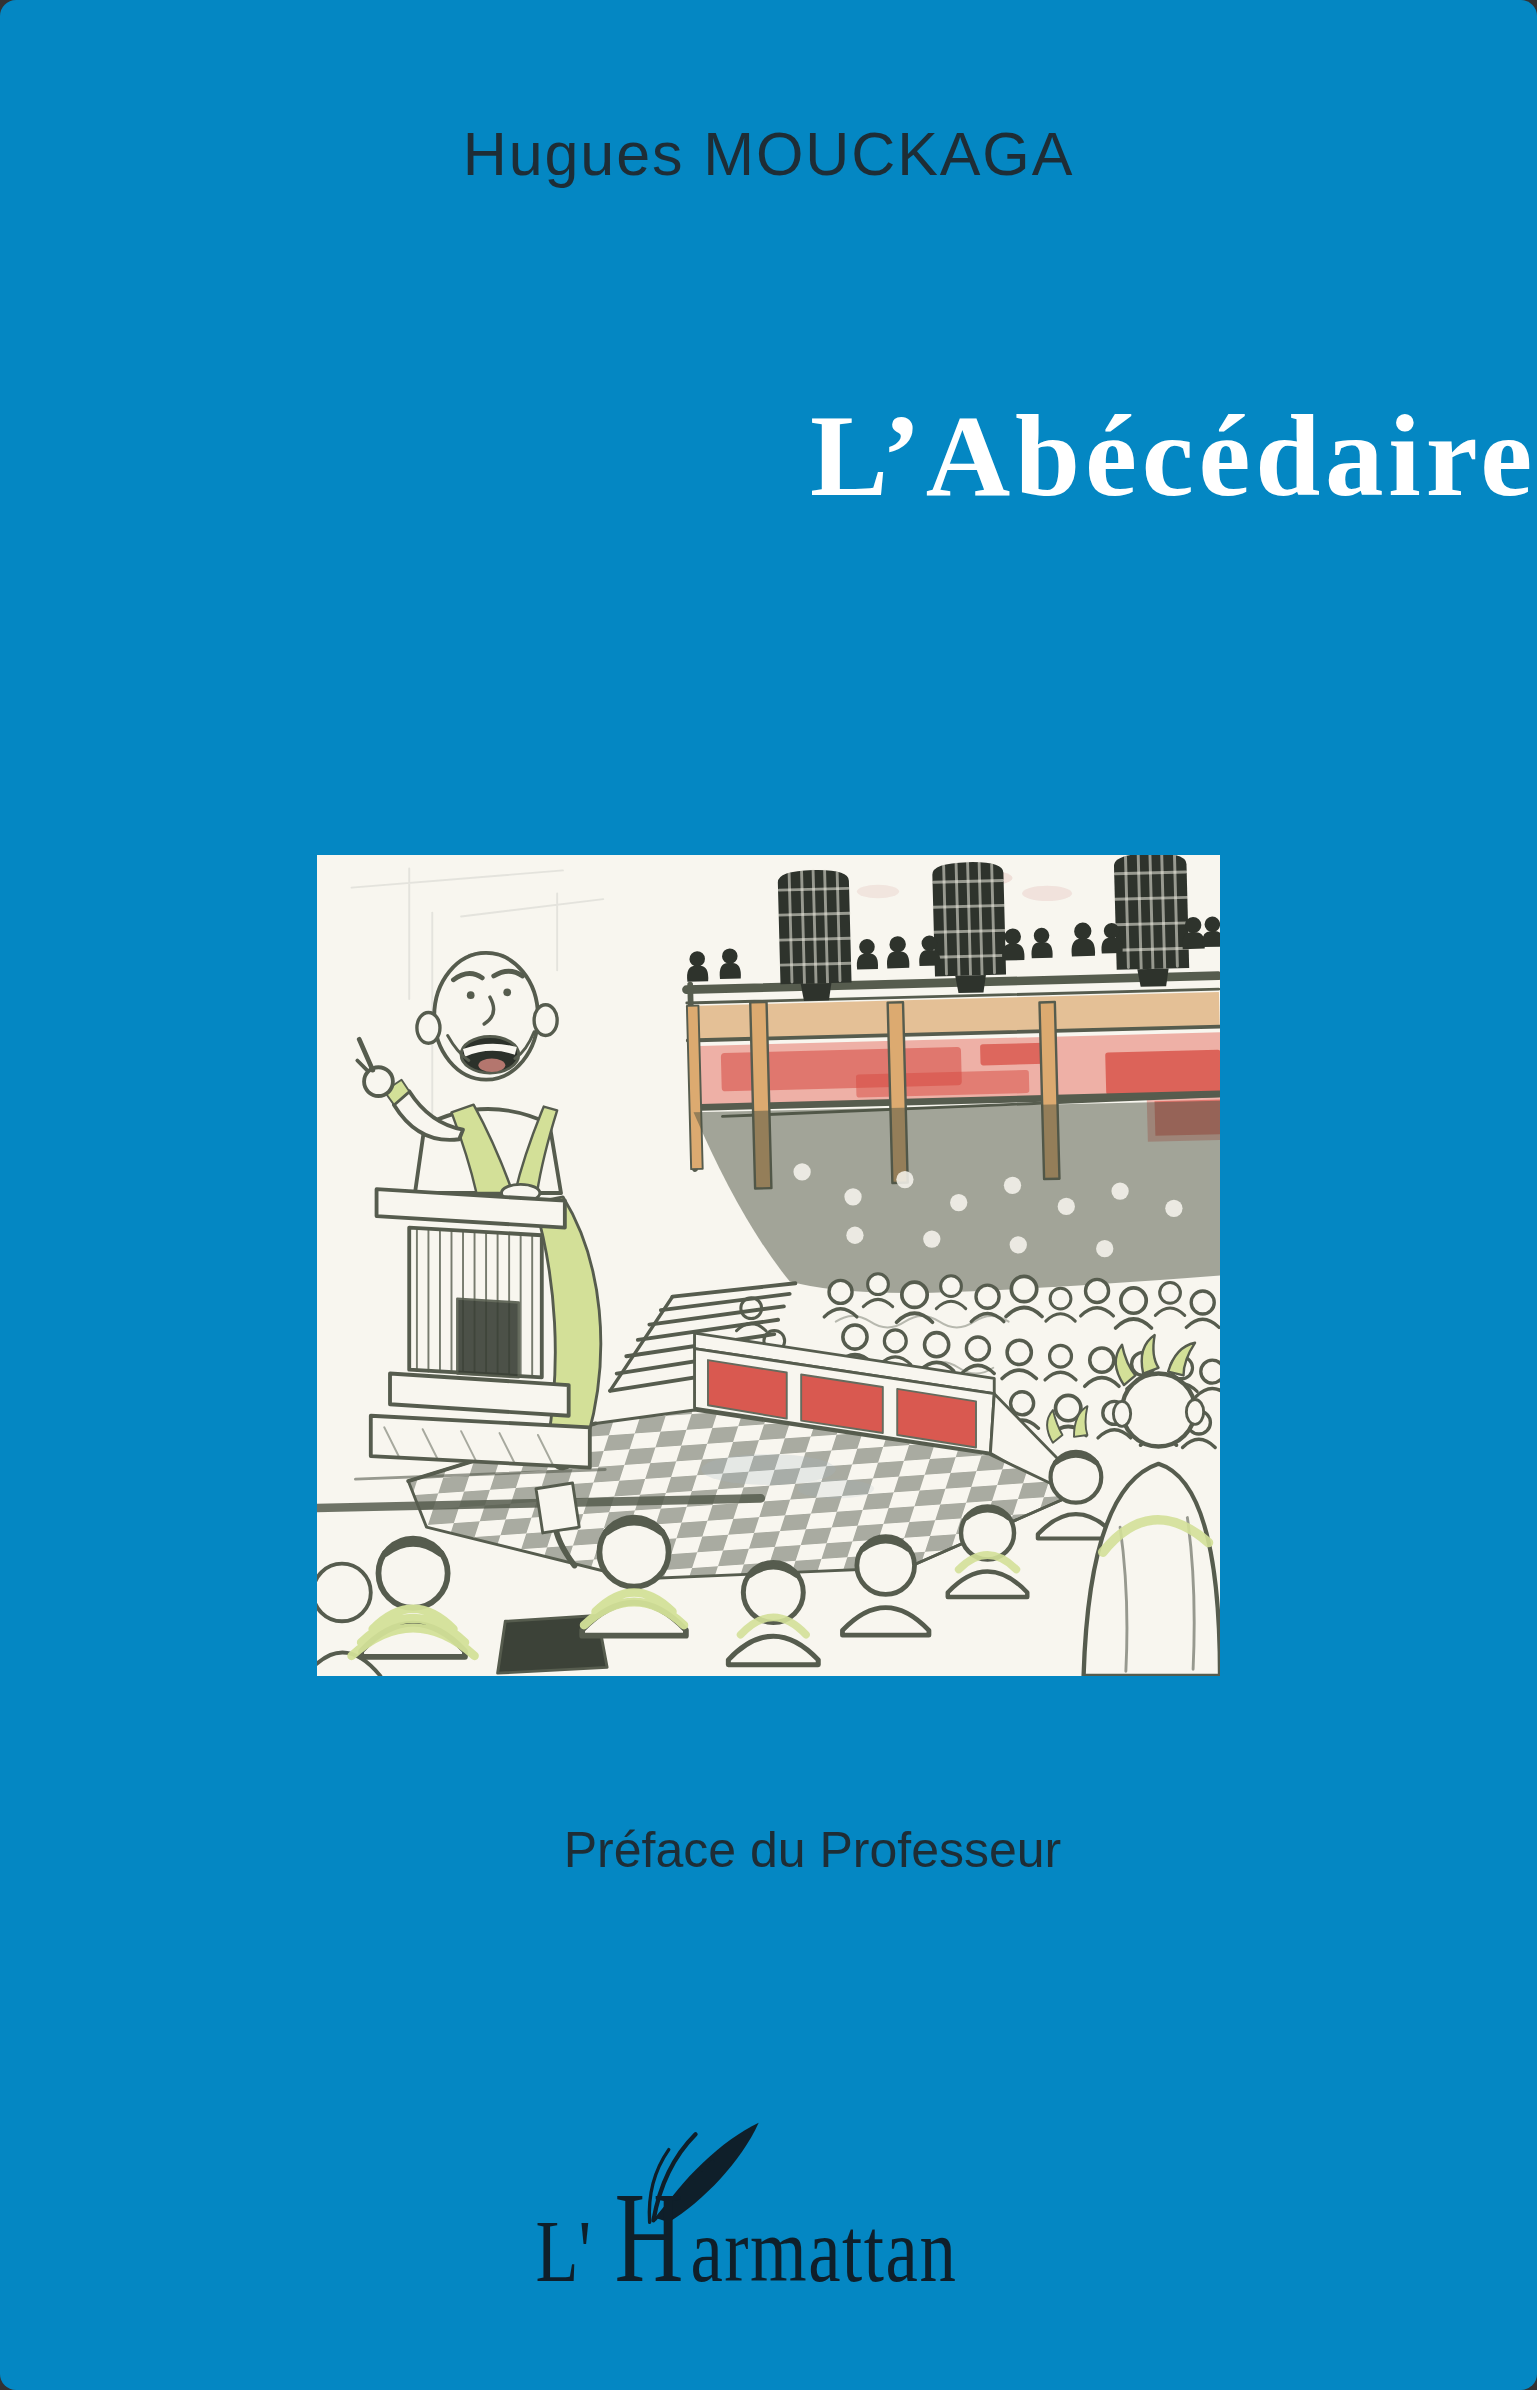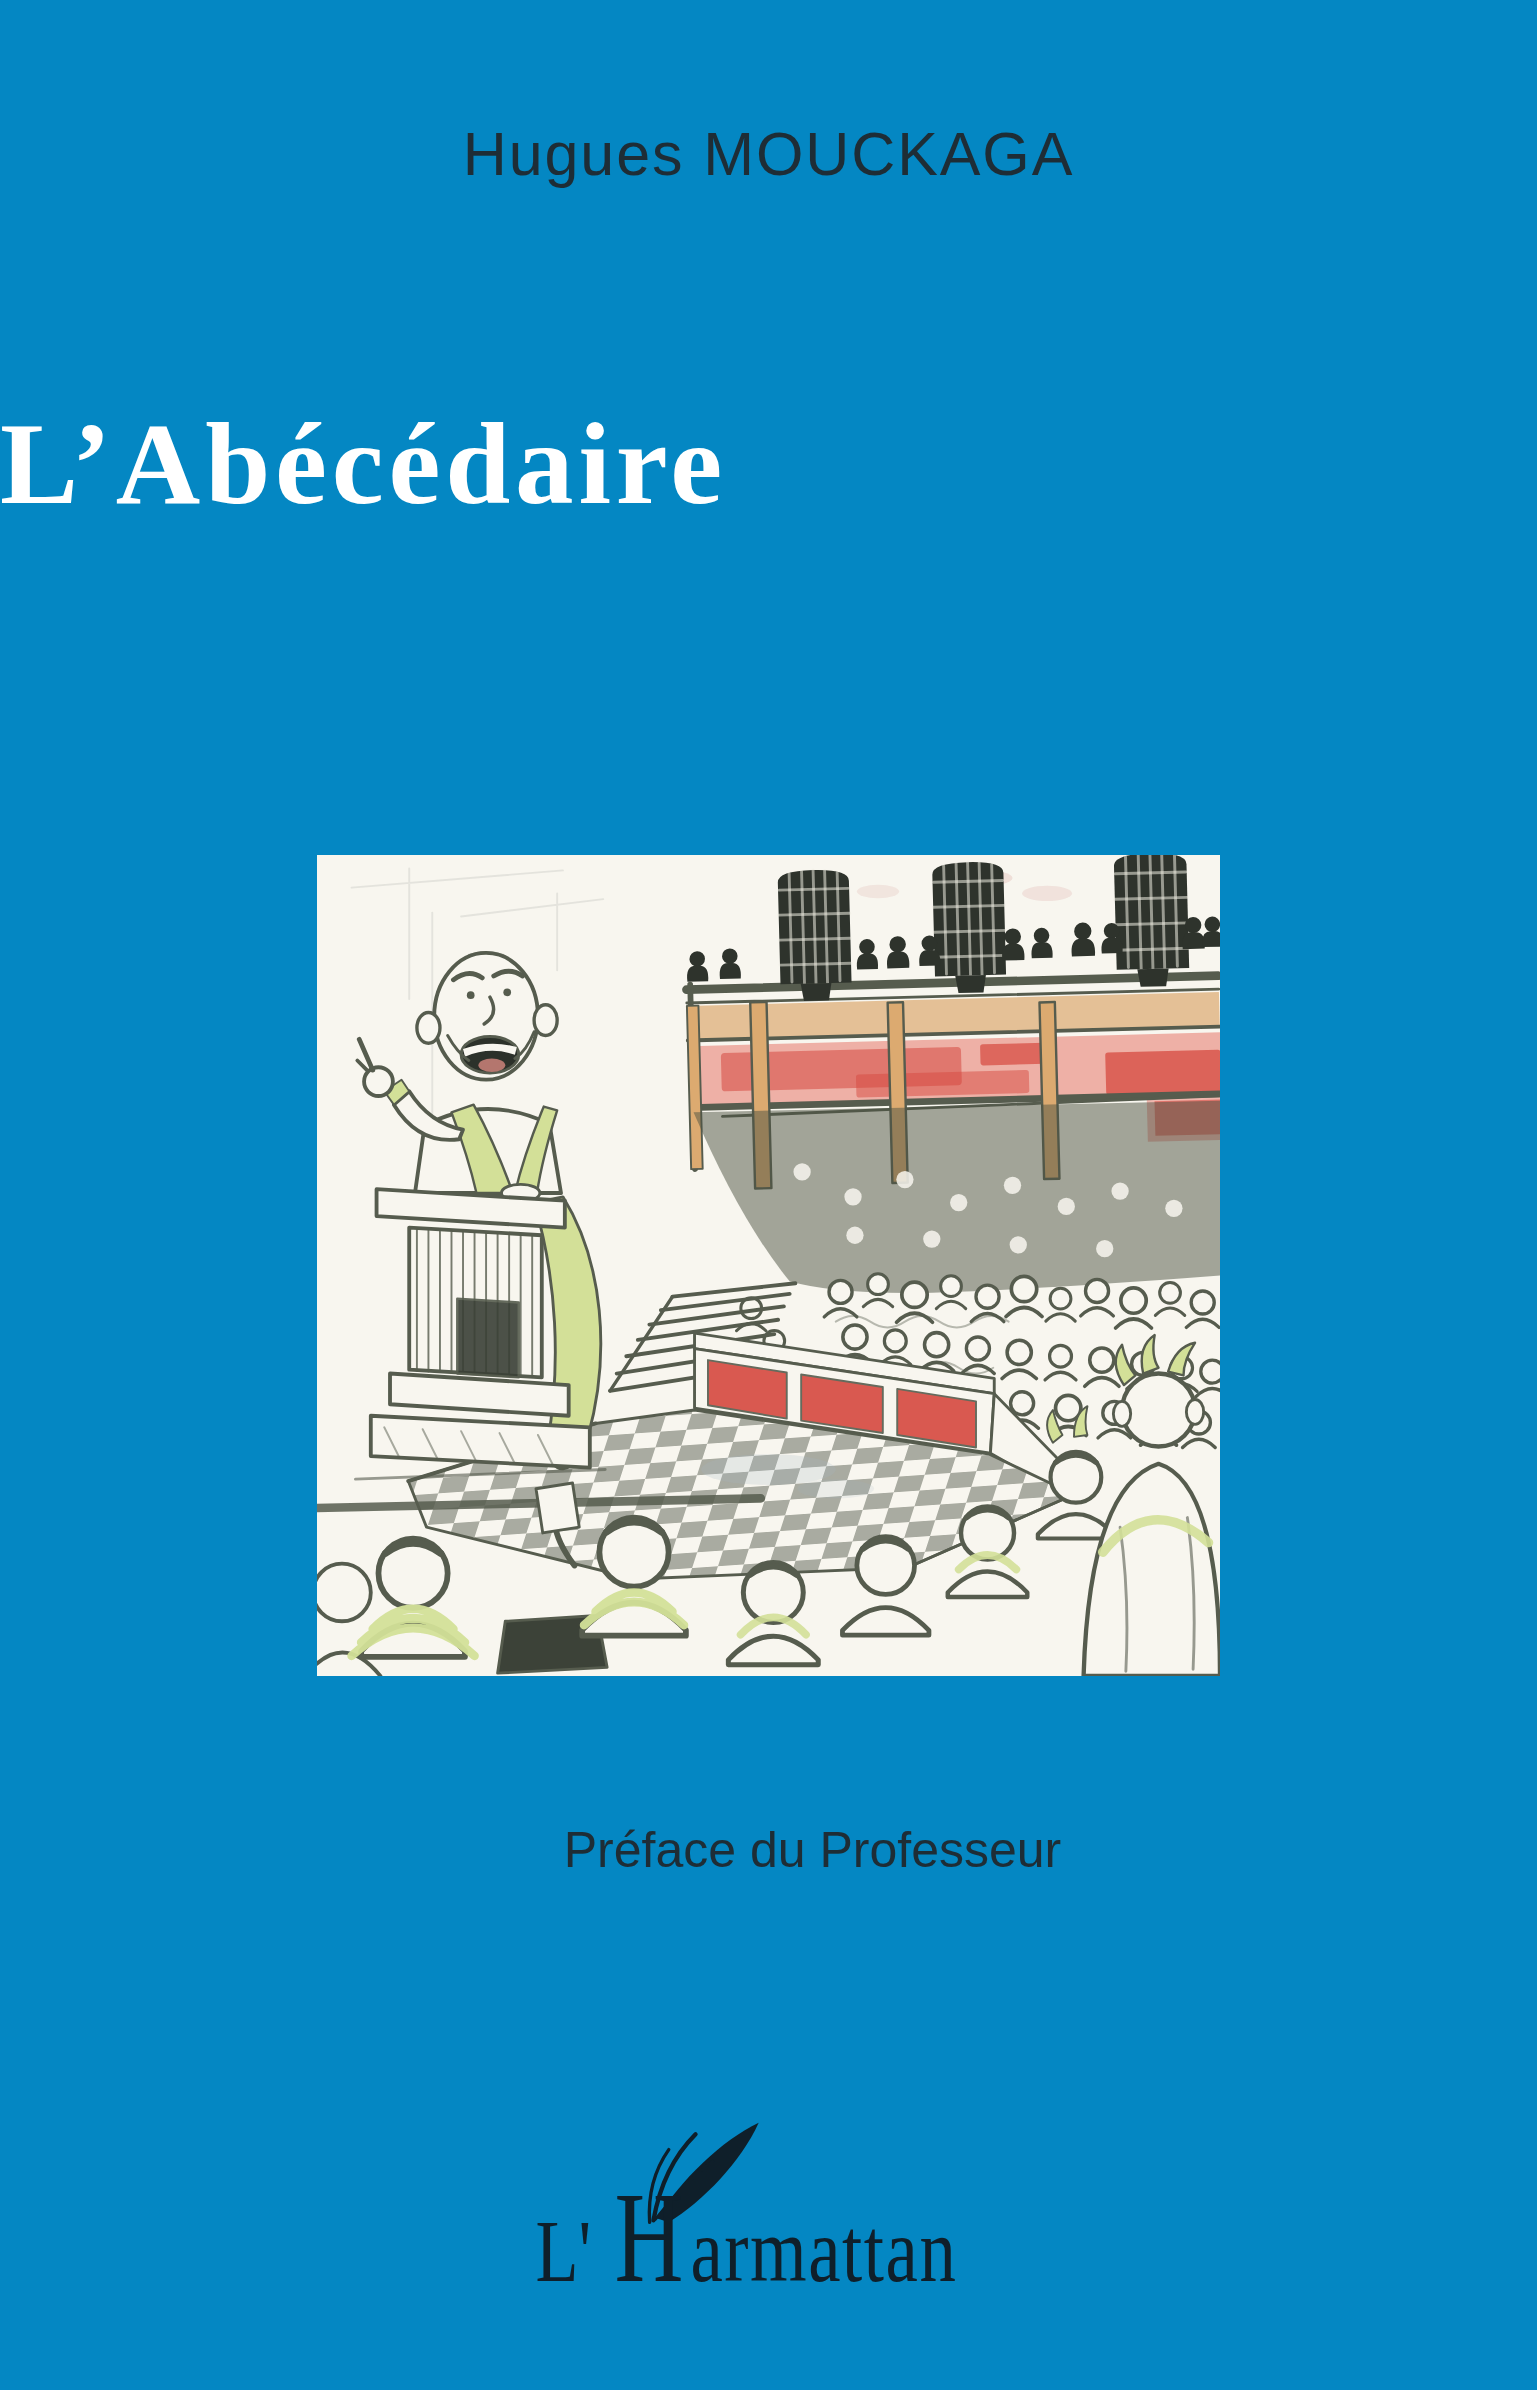--- a/index.html
+++ b/index.html
@@ -12,31 +12,31 @@
     --accent-red:#d6493f;
     --accent-green:#d3e098;
     --accent-tan:#dcaa70;
   }
   html,body{margin:0;padding:0;}
   body{background:#333;}
   .cover{
     position:relative;width:1537px;height:2390px;overflow:hidden;
     background:var(--background);
     font-family:"Liberation Sans",sans-serif;
+    border-radius:16px;
   }
   .author{
     position:absolute;top:119px;left:0;width:100%;text-align:center;
     font-size:61px;letter-spacing:1.9px;color:var(--body-text);
   }
   .title{
-    position:absolute;top:389px;left:0;width:100%;text-align:left;
+    position:absolute;top:389px;left:0;width:100%;text-align:right;
     font-family:"Liberation Serif",serif;font-weight:700;
     font-size:117px;line-height:134px;letter-spacing:4.8px;
     color:var(--title-text);
-    margin-top:8px;
   }
   .illustration{
     position:absolute;left:317px;top:855px;width:903px;height:821px;
     background:var(--illustration-paper);
   }
   .illustration svg{display:block;width:100%;height:100%;}
   .preface{
     position:absolute;top:1819px;left:0;width:100%;text-align:center;
     font-size:50px;line-height:63px;color:var(--body-text);margin-left:44px;
   }

